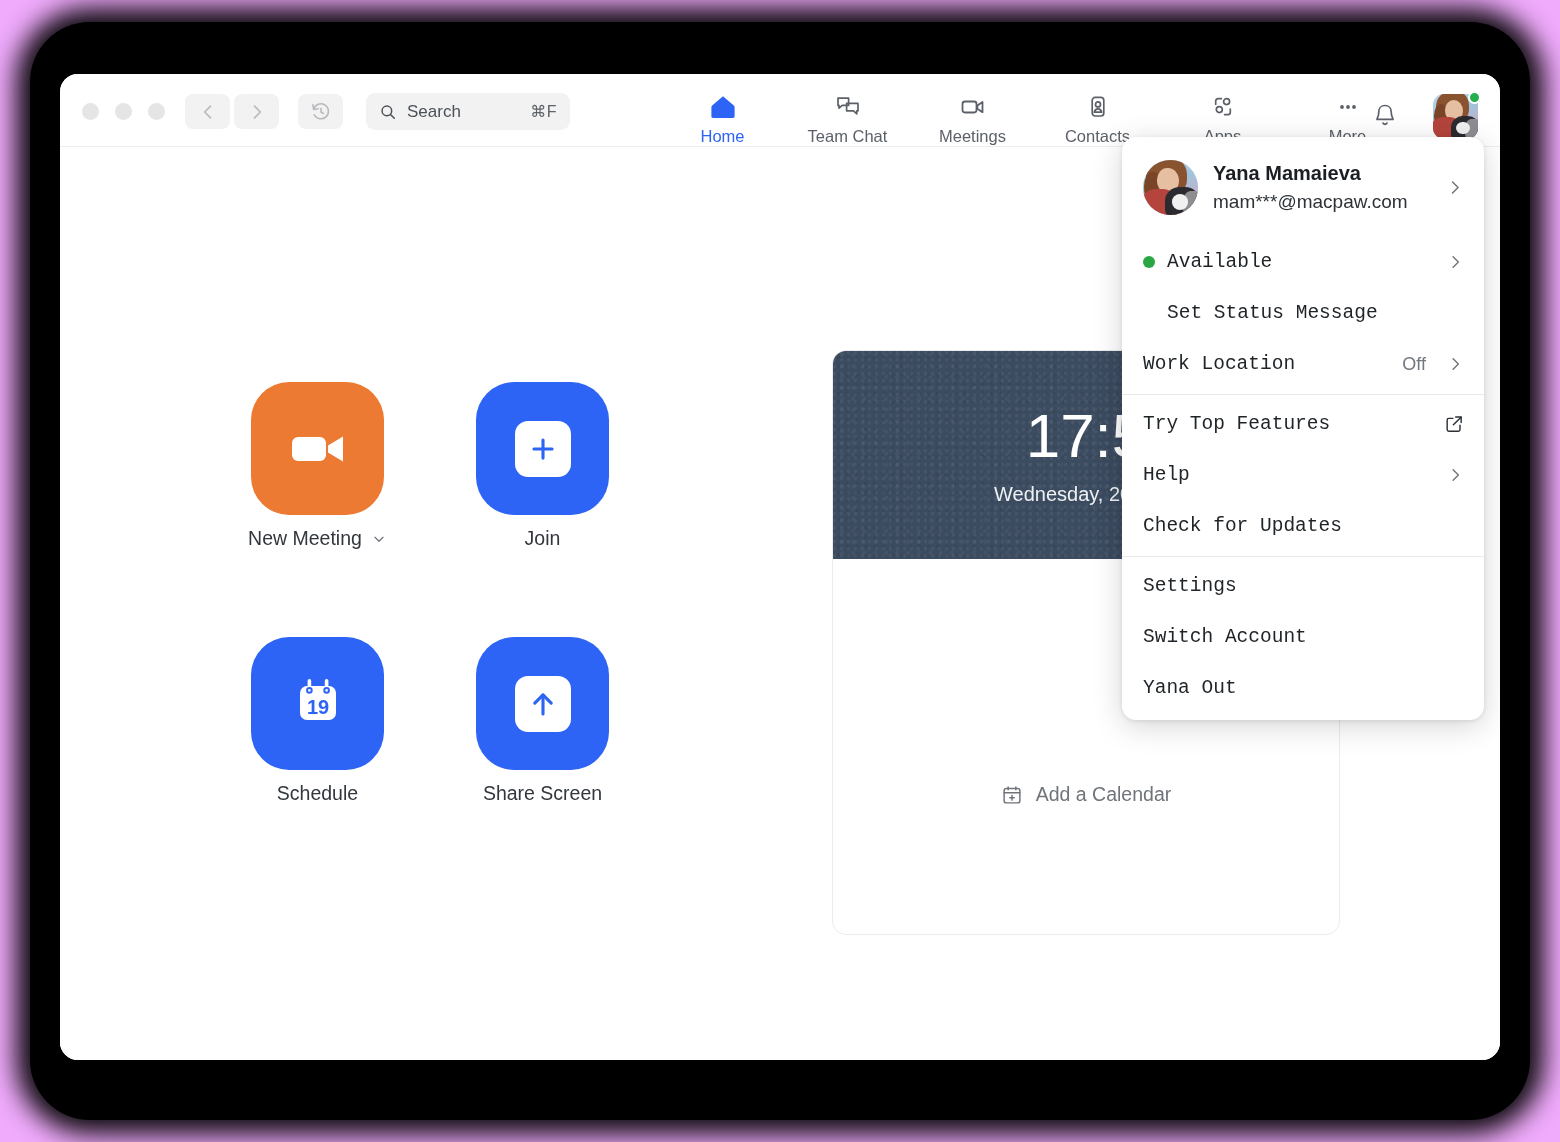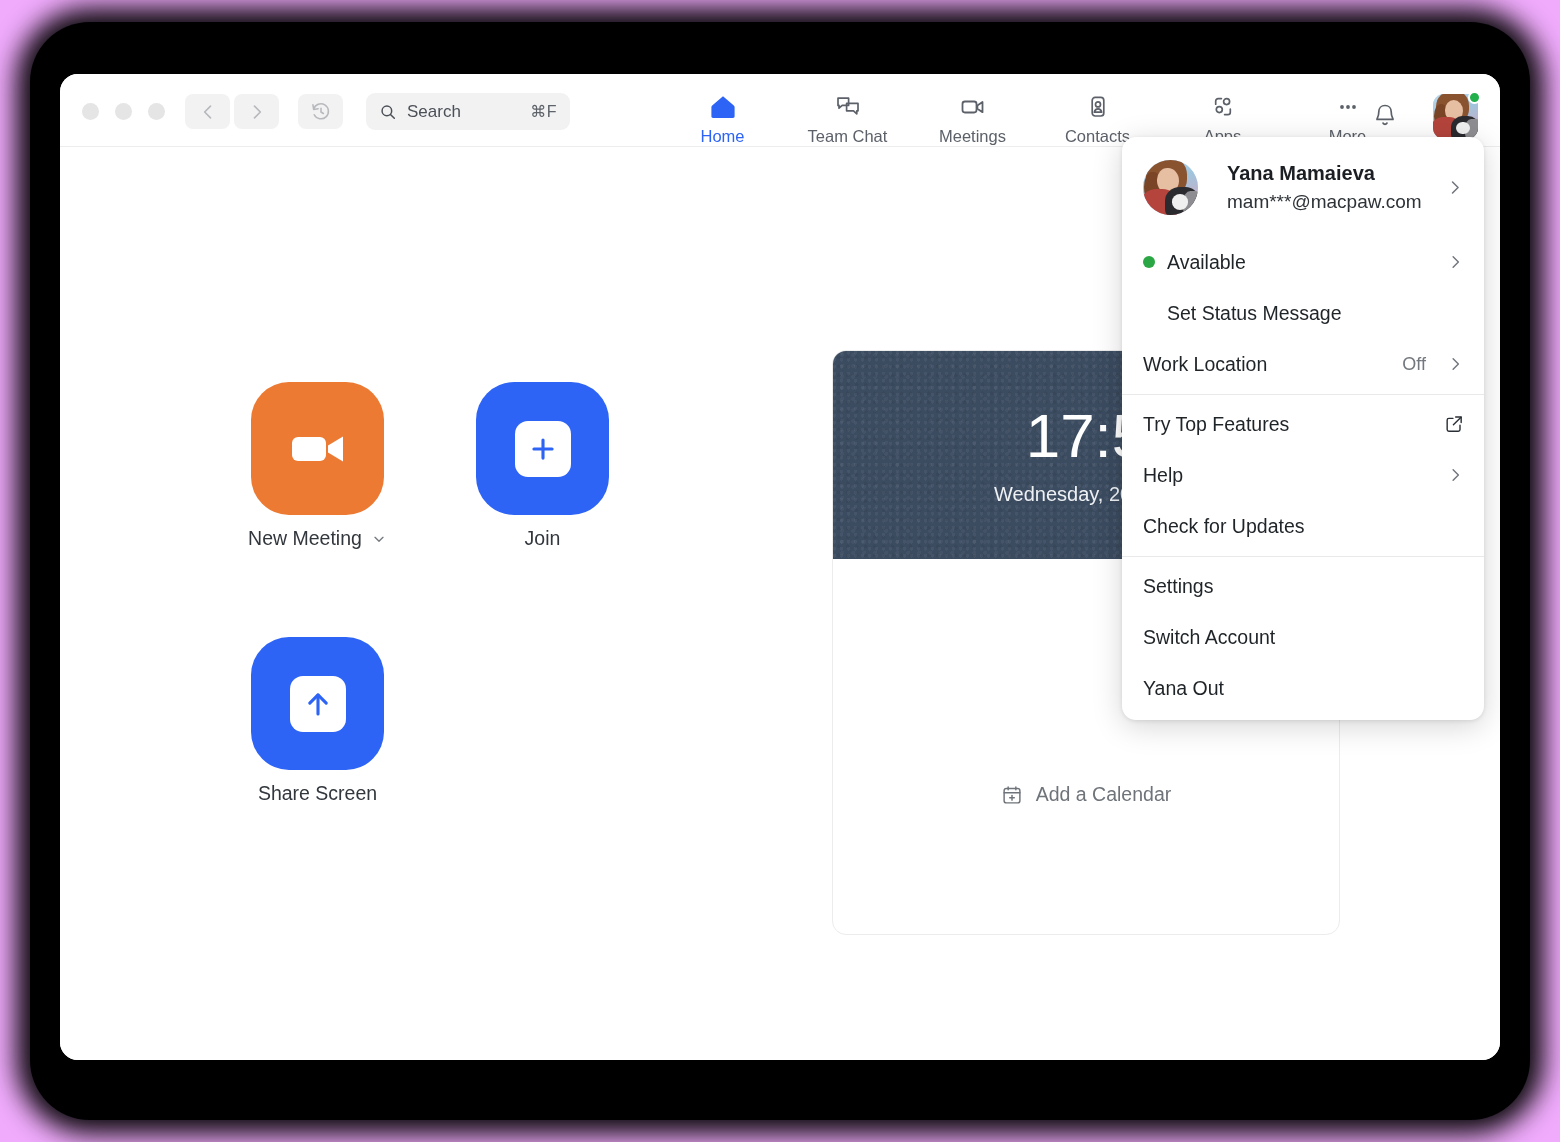--- a/index.html
+++ b/index.html
@@ -239,21 +239,21 @@
     background: #ffffff;
     border-radius: 14px;
     box-shadow: 0 6px 30px rgba(0,0,0,0.17), 0 1px 4px rgba(0,0,0,0.10);
     z-index: 20;
     overflow: hidden;
     padding-bottom: 6px;
   }
   .dd-header {
     display: flex; align-items: center;
     padding: 22px 20px 20px 21px;
-    gap: 29px;
+    gap: 15px;
   }
   .dd-avatar {
     width: 55px; height: 55px;
     border-radius: 50%;
     overflow: hidden;
     flex: none;
   }
   .dd-id { flex: 1; min-width: 0; }
   .dd-name {
     font-size: 20px; font-weight: bold; color: #1b1f24;
@@ -266,21 +266,21 @@
   .dd-sep { height: 1px; background: #e9e9ea; margin: 4px 0; }
 
   .dd-row {
     display: flex; align-items: center;
     height: 51px;
     padding: 0 20px 0 21px;
     gap: 12px;
     font-size: 19.5px;
     color: #1f2428;
   }
-  .dd-row .rlabel { flex: 1; white-space: nowrap; }
+  .dd-row .rlabel { flex: 1; white-space: nowrap; font-family: Liberation Mono, monospace; }
   .dd-row .rvalue { font-size: 18px; color: #73787e; margin-right: 8px; }
   .dot-green {
     width: 12px; height: 12px; border-radius: 50%;
     background: #2aa744; flex: none;
   }
   .indent { padding-left: 45px; }
   .chev-r { color: #70757c; display: inline-flex; flex: none; }
   .ext-ic { color: #2b3036; display: inline-flex; flex: none; }
 
   svg { display: block; }
@@ -460,20 +460,37 @@
                     <line x1="5.6" y1="12" x2="18.4" y2="12"></line>
                   </svg>
               </span>
             </div>
           </div>
           <div class="alabel">
             <span>Join</span>
           </div>
         </div>
 
+        <div class="action">
+          <div class="tile" style="background:#2d64f6">
+            <span>
+              <svg width="62" height="62" viewBox="0 0 62 62">
+                <rect x="13" y="13" width="36" height="34" rx="7" fill="#ffffff"></rect>
+                <rect x="20.6" y="6" width="3.6" height="11" rx="1.8" fill="#ffffff"></rect>
+                <rect x="37.8" y="6" width="3.6" height="11" rx="1.8" fill="#ffffff"></rect>
+                <circle cx="22.4" cy="17.4" r="2.3" fill="none" stroke="#2d64f6" stroke-width="2"></circle>
+                <circle cx="39.6" cy="17.4" r="2.3" fill="none" stroke="#2d64f6" stroke-width="2"></circle>
+                <text x="31" y="40.5" text-anchor="middle" font-family="Liberation Sans, sans-serif" font-size="20" font-weight="bold" fill="#2d64f6">19</text>
+              </svg>
+            </span>
+          </div>
+          <div class="alabel">
+            <span>Schedule</span>
+          </div>
+        </div>
 
         <div class="action">
           <div class="tile" style="background:#2d64f6">
             <div class="inner-white">
               <span>
                 <svg width="34" height="34" viewBox="0 0 24 24" fill="none" stroke="#2d64f6" stroke-width="2.2" stroke-linecap="round" stroke-linejoin="round">
                     <line x1="12" y1="19" x2="12" y2="5.6"></line>
                     <polyline points="6.2 11.4 12 5.6 17.8 11.4"></polyline>
                   </svg>
               </span>

